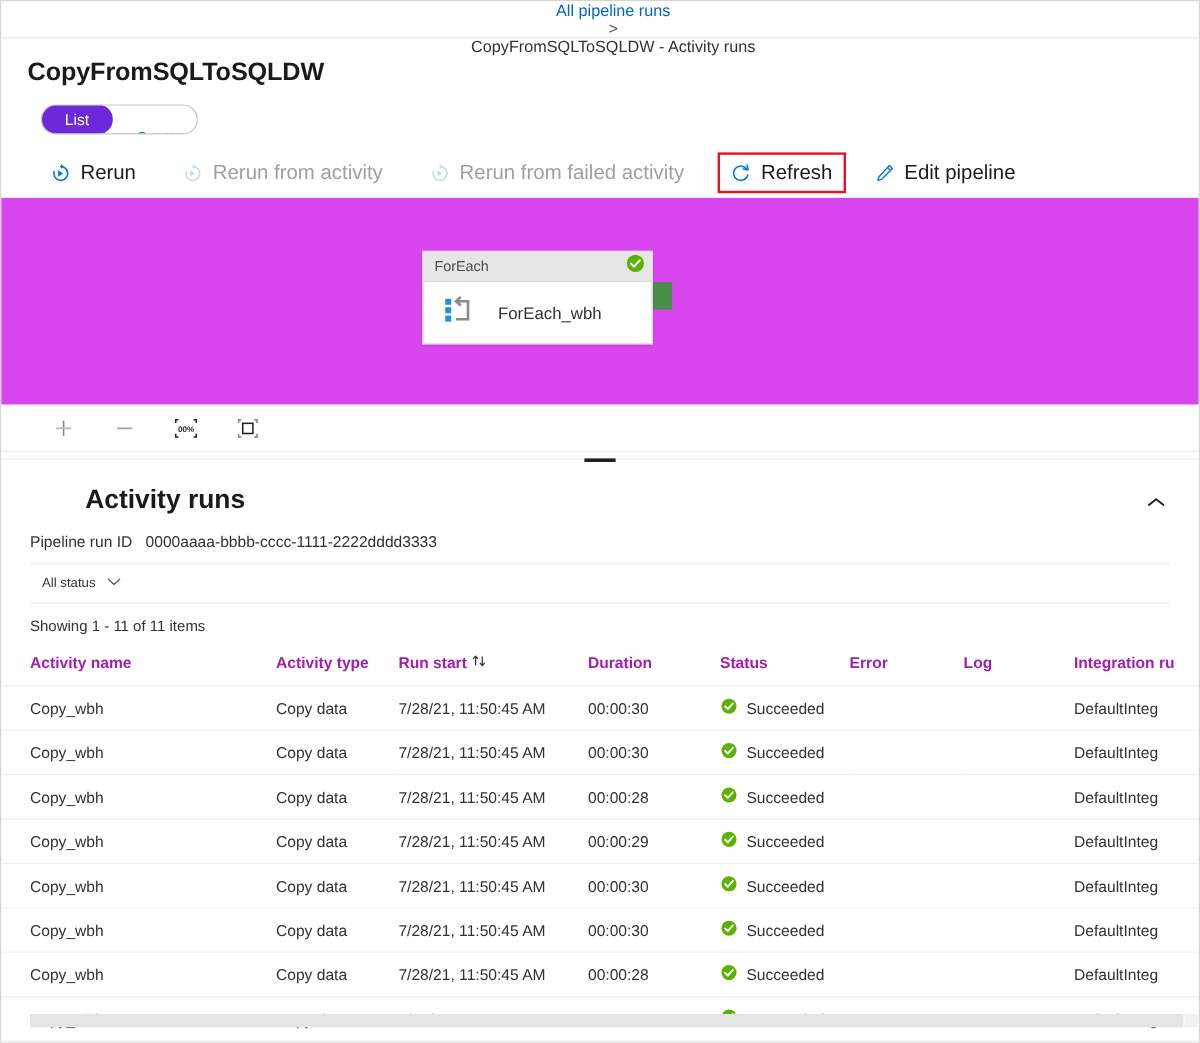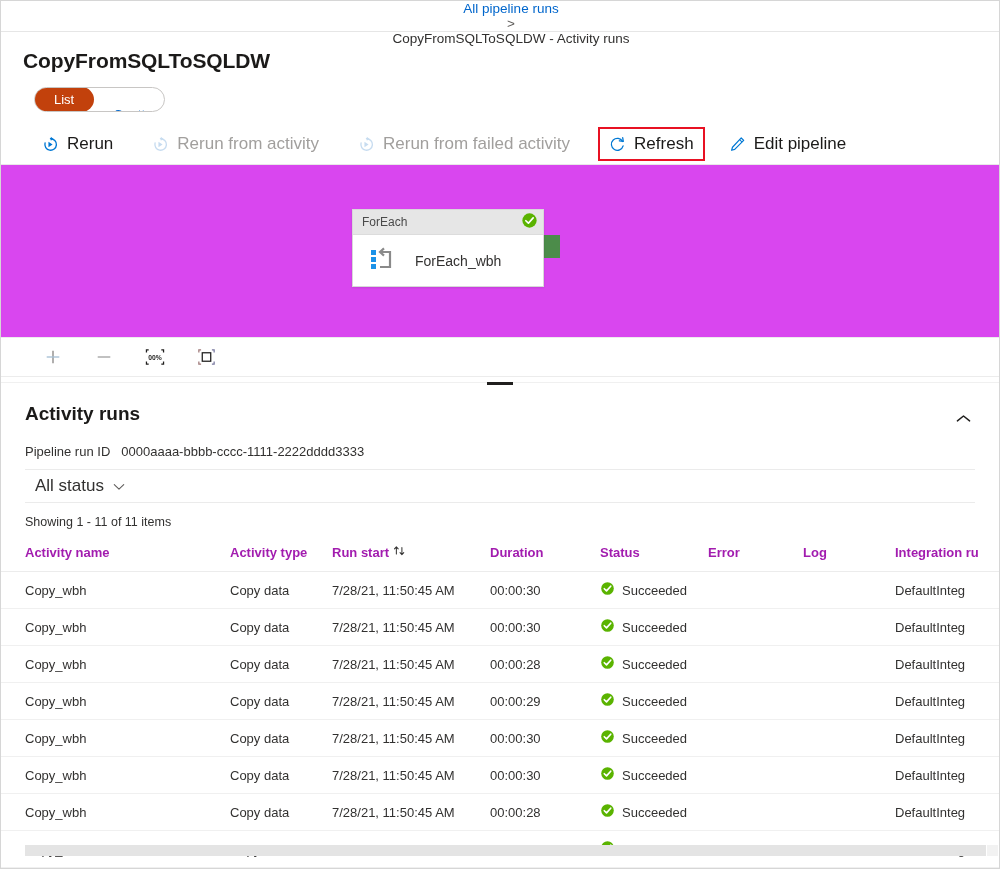--- a/index.html
+++ b/index.html
@@ -71,21 +71,21 @@
     justify-content: center;
     font-size: 13px;
     padding: 0 19px;
     cursor: pointer;
     border-radius: 13px;
     box-sizing: border-box;
     white-space: nowrap;
     margin-top: 30px;
   }
   .toggle-btn.active {
-    background: #c2410c;
+    background: #6d28d9;
     color: #ffffff;
     margin: -1px 0 -1px -1px;
     height: 25px;
     padding: 0 20px;
   }
   .toggle-btn.inactive { color: #0066cc; }
 
   
   .cmdbar {
     margin-top: 12px;
@@ -219,24 +219,25 @@
   
   .section {
     padding: 14px 0 0 0;
   }
   .section-head {
     display: flex;
     align-items: flex-start;
     padding: 0 22px 0 24px;
   }
   .section-title {
-    font-size: 19px;
+    font-size: 22px;
     font-weight: bold;
     color: #1b1a19;
     flex: 1;
+    margin-left: 46px;
   }
   .collapse-btn {
     width: 28px; height: 28px;
     display: flex; align-items: center; justify-content: center;
     cursor: pointer;
     margin-top: 2px;
   }
 
   .runid-row {
     display: flex;
@@ -255,21 +256,21 @@
     border-bottom: 1px solid #ebebeb;
     height: 34px;
     display: flex;
     align-items: center;
     box-sizing: border-box;
   }
   .filter-pill {
     display: flex;
     align-items: center;
     gap: 9px;
-    font-size: 17px;
+    font-size: 11px;
     color: #323130;
     padding: 4px 8px;
     cursor: pointer;
     margin-left: 2px;
   }
 
   .showing {
     padding: 12px 0 0 24px;
     font-size: 12.5px;
     color: #323130;

